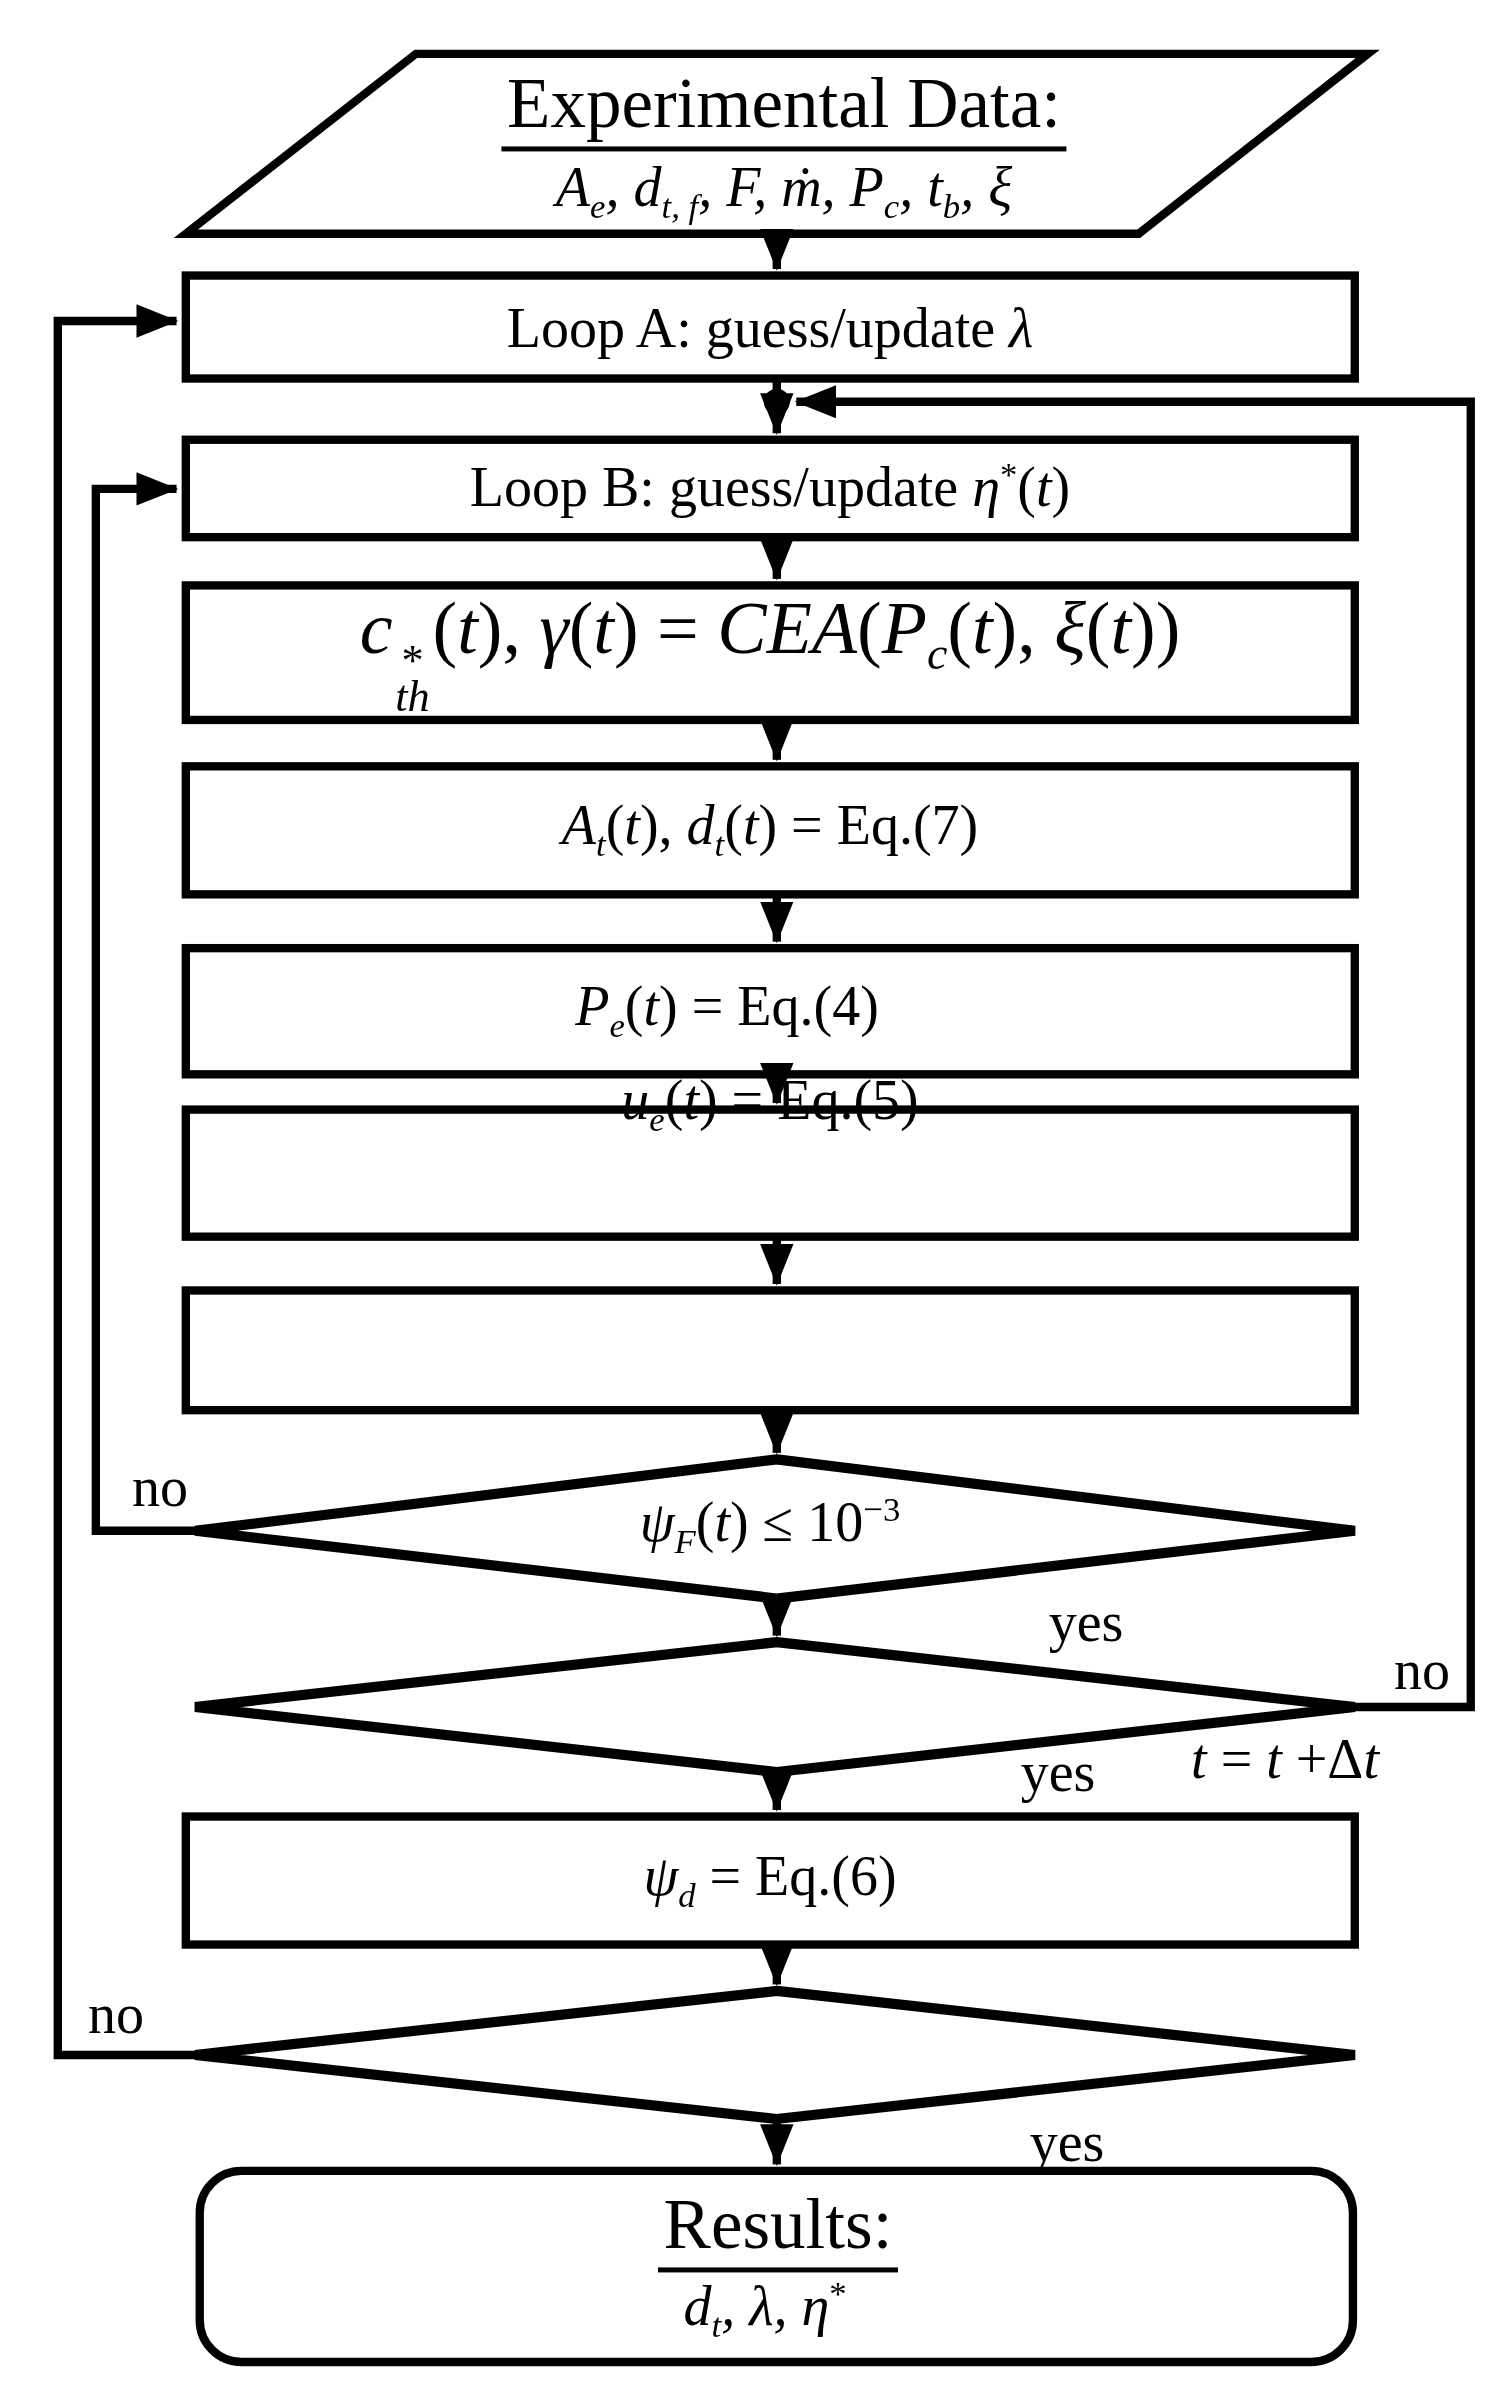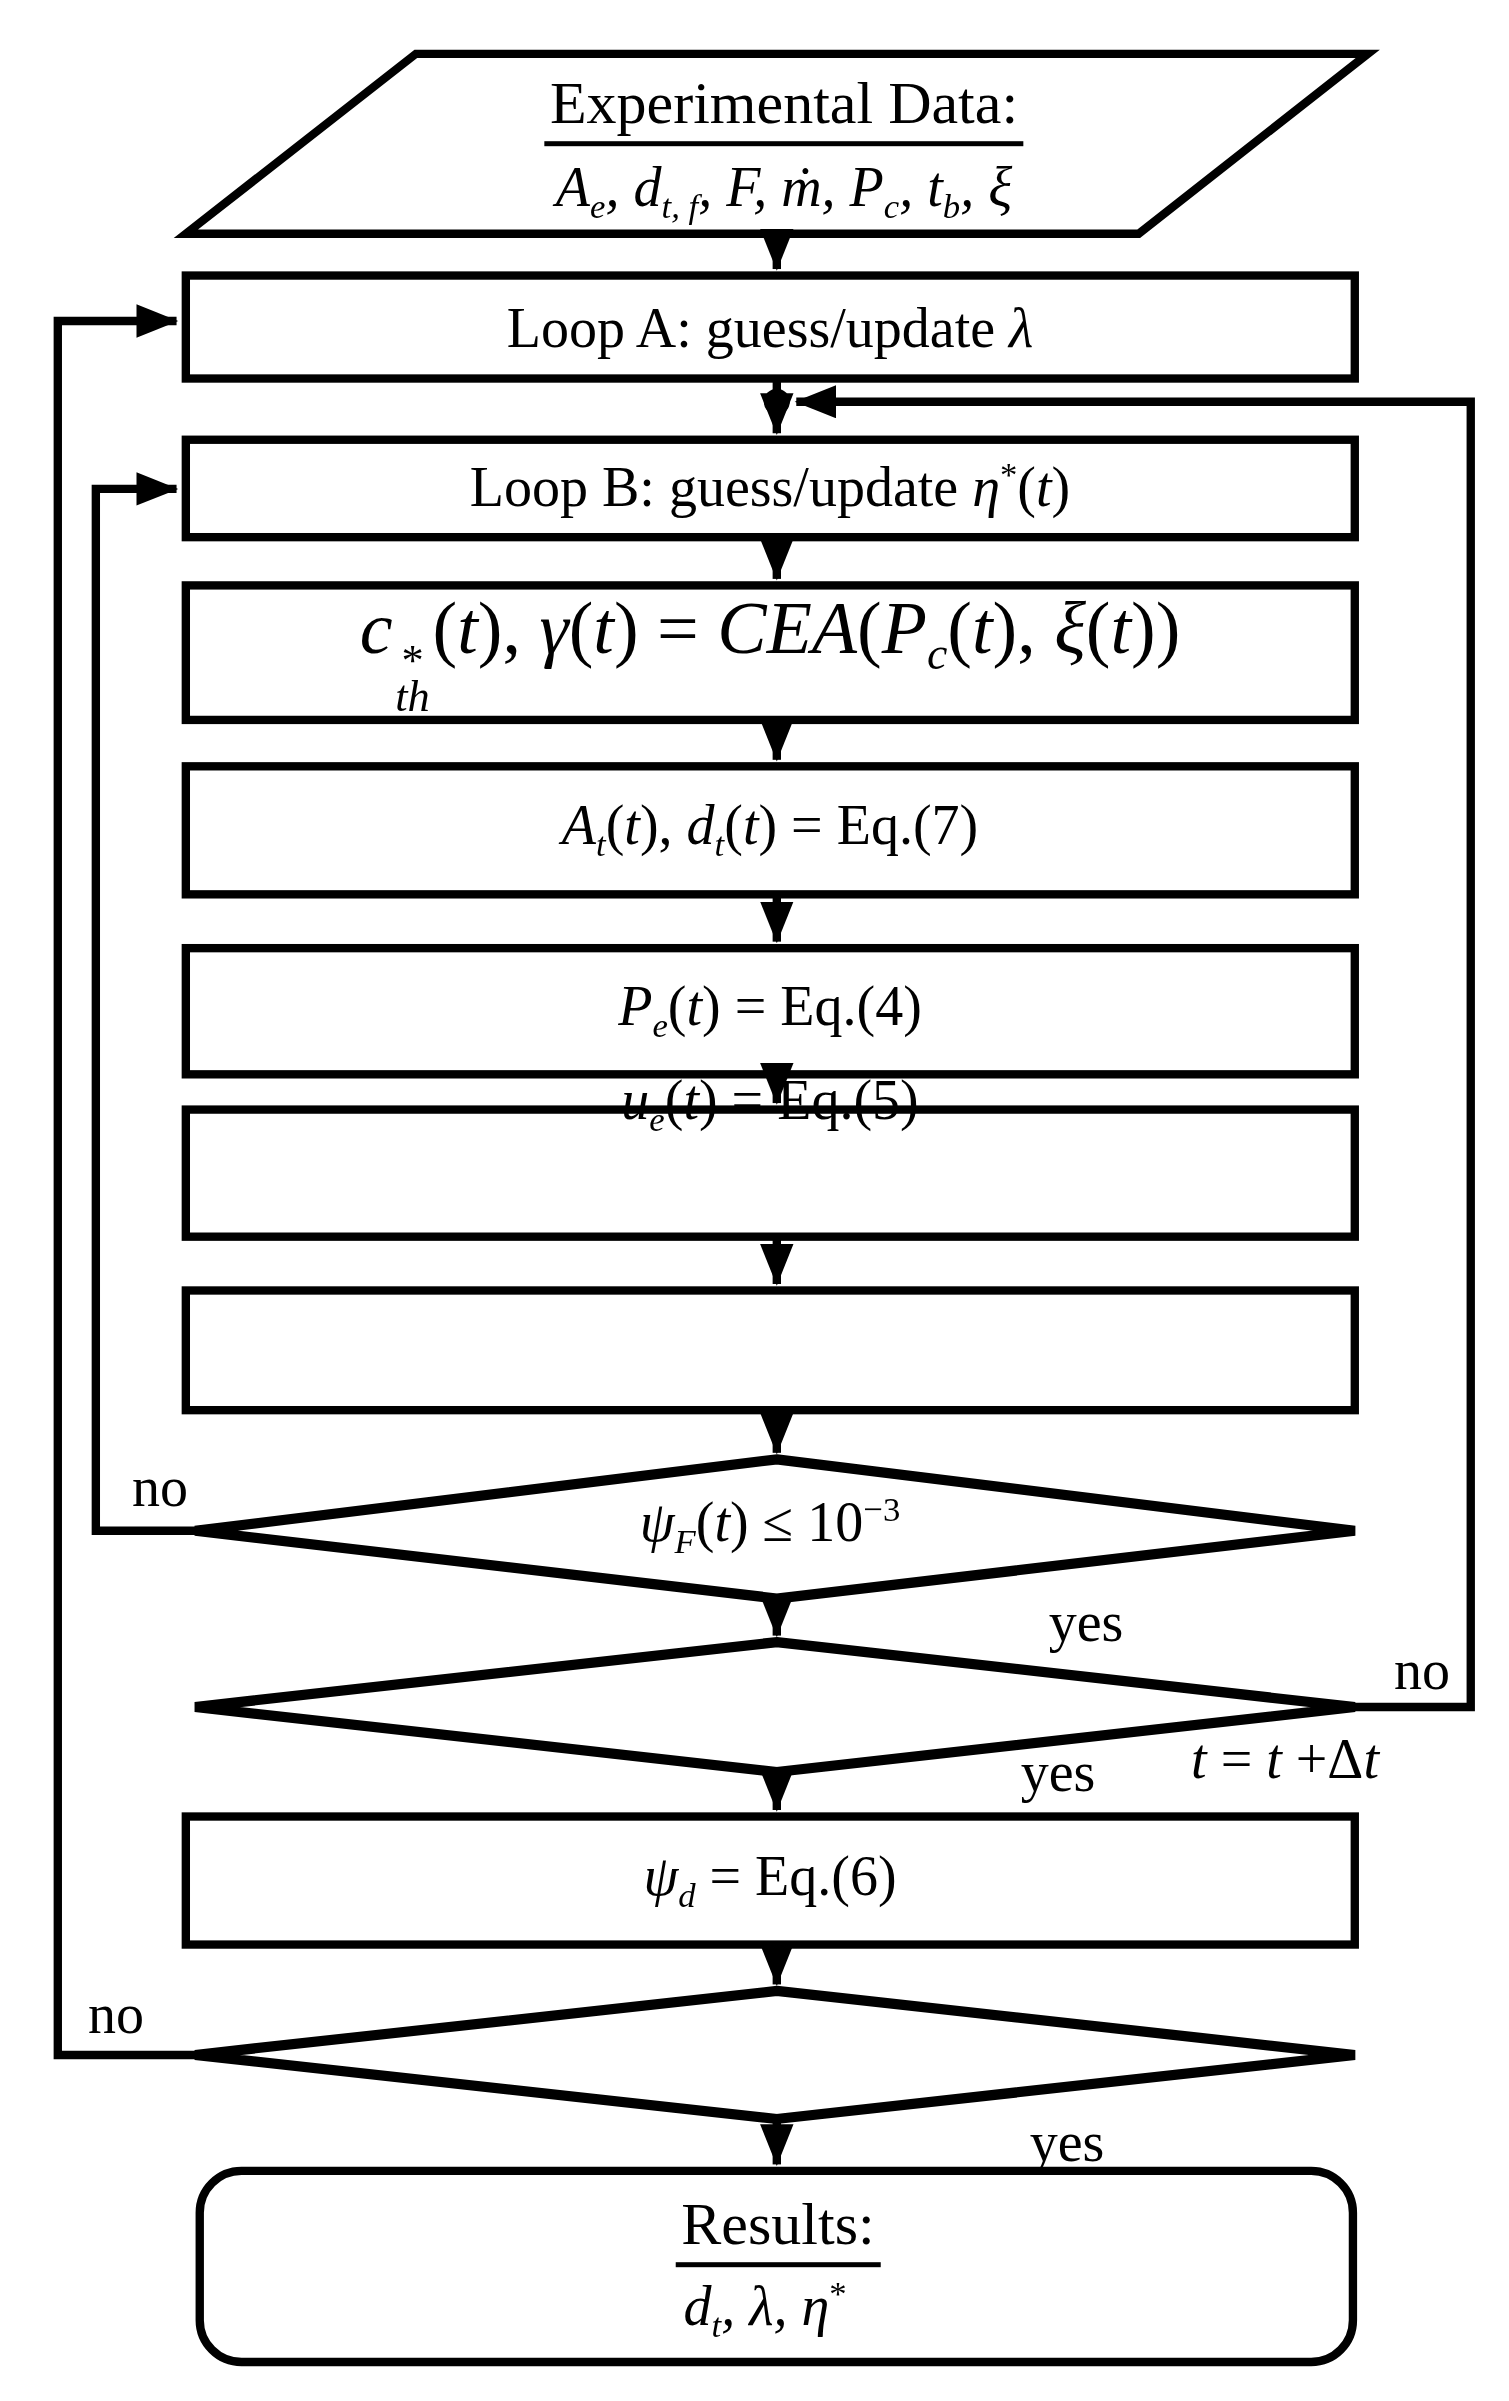--- a/index.html
+++ b/index.html
@@ -14,21 +14,21 @@
   #chart-svg{position:absolute;left:0;top:0;}
   .t{
     position:absolute;
     transform:translate(-50%,-50%);
     white-space:nowrap;
     text-align:center;
     font-size:56px;
     line-height:1.05;
     color:#000;
   }
-  .big{font-size:60px;}
+  .big{font-size:71px;}
   .cea{font-size:74px;}
   sub{font-size:0.62em;}
   sup{font-size:0.62em;}
   .und{border-bottom:5.6px solid #000;padding:0 5.6px 5.6px 5.6px;display:inline-block;}
   
   .ss{
     display:inline-flex;
     flex-direction:column;
     align-items:center;
     font-size:0.6em;
@@ -91,21 +91,21 @@
   <div class="t big" style="left:784px;top:109px"><span class="und">Experimental Data:</span></div>
   <div class="t" style="left:784px;top:192px"><i>A<sub>e</sub>, d<sub>t, f</sub>, F, ṁ, P<sub>c</sub>, t<sub>b</sub>, ξ</i></div>
 
   <div class="t" style="left:770px;top:487px">Loop B: guess/update <i>η</i><sup>*</sup>(<i>t</i>)</div>
   <div class="t" style="left:770px;top:328px">Loop A: guess/update <i>λ</i></div>
   <div class="t cea" style="left:770px;top:652px"><i>c</i><span class="ss">
         <span>*</span>
         <span><i>th</i></span>
       </span>(<i>t</i>), <i>γ</i>(<i>t</i>) = <i>CEA</i>(<i>P<sub>c</sub></i>(<i>t</i>), <i>ξ</i>(<i>t</i>))</div>
   <div class="t" style="left:770px;top:830px"><i>A<sub>t</sub></i>(<i>t</i>), <i>d<sub>t</sub></i>(<i>t</i>) = Eq.(7)</div>
-  <div class="t" style="left:770px;top:1011px"><i>P<sub>e</sub></i>(<i>t</i>) = Eq.(4)</div>
+  <div class="t" style="left:727px;top:1011px"><i>P<sub>e</sub></i>(<i>t</i>) = Eq.(4)</div>
   <div class="t" style="left:770px;top:1105px"><i>u<sub>e</sub></i>(<i>t</i>) = Eq.(5)</div>
 
   <div class="t" style="left:770px;top:1526px"><i>ψ<sub>F</sub></i>(<i>t</i>) ≤ 10<sup>−3</sup></div>
   <div class="t" style="left:160px;top:1487px">no</div>
   <div class="t" style="left:1086px;top:1622px">yes</div>
 
   <div class="t" style="left:1422px;top:1670px">no</div>
   <div class="t" style="left:1058px;top:1772px">yes</div>
   <div class="t" style="left:1285px;top:1759px"><i>t</i> = <i>t</i> +Δ<i>t</i></div>
 

